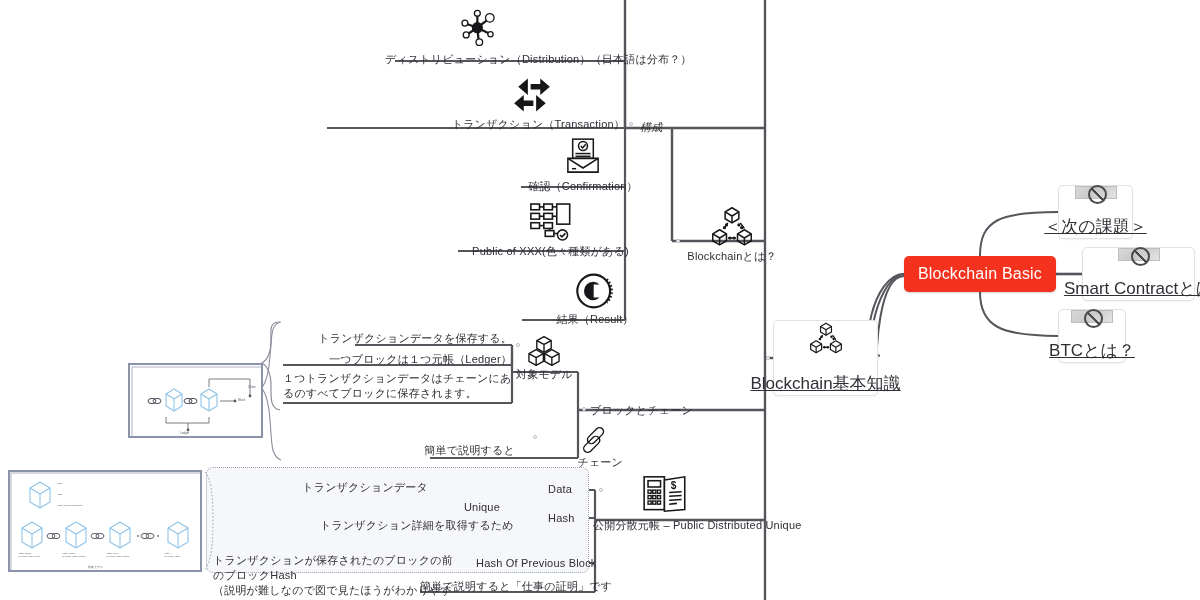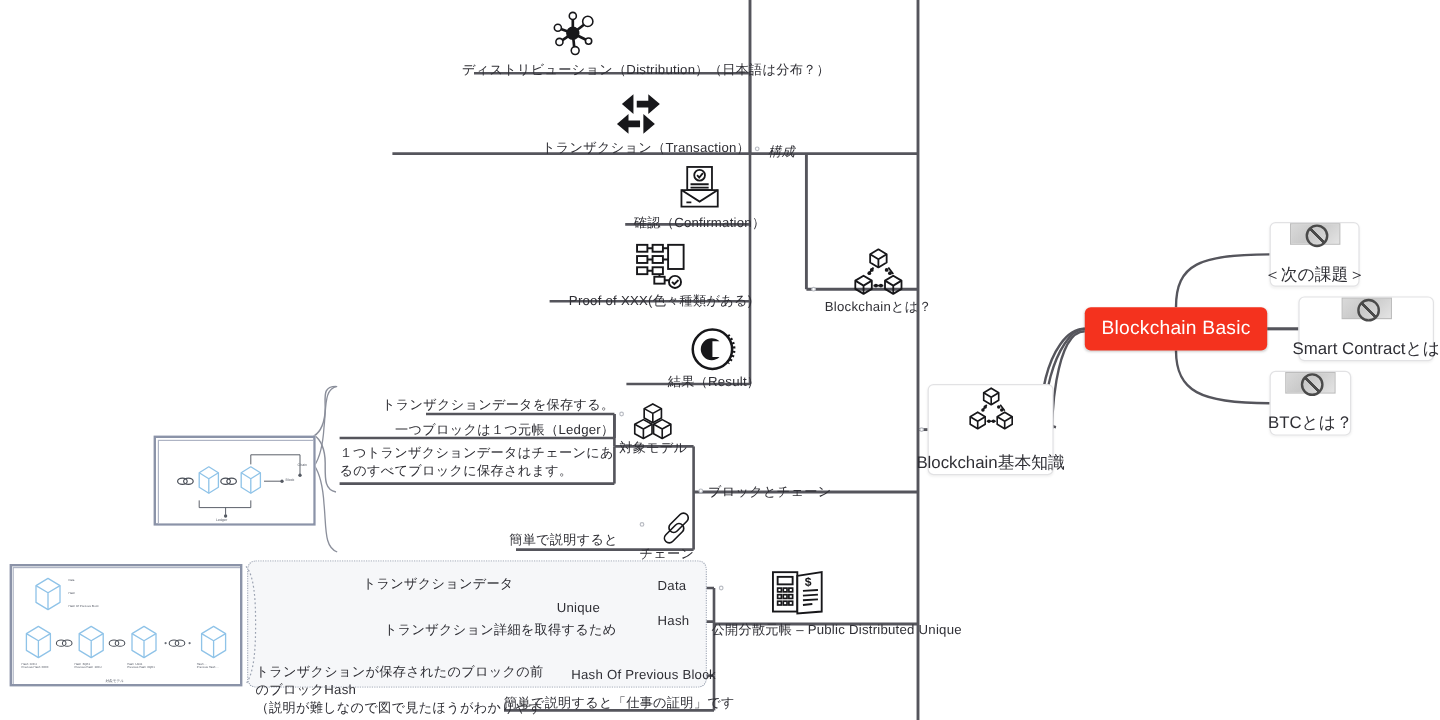--- a/index.html
+++ b/index.html
@@ -41,21 +41,21 @@
   .box{
     position:absolute;
     background:#ffffff;
     border:1px solid #e2e2e4;
     border-radius:5px;
     box-shadow:0 1px 2px rgba(0,0,0,.05);
     display:flex;flex-direction:column;
     align-items:center;justify-content:center;
     box-sizing:border-box;
   }
-  .box .cap{font-size:14px;color:#2f2f35;white-space:nowrap;margin-top:16px;}
+  .box .cap{font-size:17px;color:#2f2f35;white-space:nowrap;margin-top:16px;text-decoration:underline;}
 
   
   .brokenimg{
     width:40px;height:26px;
     background:
       linear-gradient(135deg,#d9d9d9 0%,#c9c9c9 45%,#e4e4e4 100%);
     border:1px solid #bdbdbd;
     position:relative;
   }
   .brokenimg::after{
@@ -318,21 +318,21 @@
         <line x1="16" y1="22" x2="22" y2="22"></line>
         <line x1="16" y1="35" x2="22" y2="35"></line>
         <line x1="34" y1="9" x2="40" y2="9"></line>
         <line x1="34" y1="22" x2="40" y2="22"></line>
         <line x1="30" y1="39" x2="30" y2="42"></line>
         <circle cx="48" cy="48" r="7"></circle>
         <path d="M44.6 48 l2.6 2.7 L52 45.8"></path>
         <line x1="36" y1="46" x2="41" y2="46"></line>
       </g>
     </svg>
-    <span>Proof of XXX(色々種類がある)</span>
+    <span>Public of XXX(色々種類がある)</span>
   </div>
 
   <div class="lbl c" style="left:534px;top:270px;width:122px;">
     <svg width="42" height="42" viewBox="0 0 64 64" style="display:block;margin:0 auto;">
       <circle cx="30" cy="32" r="25" fill="none" stroke="#17171a" stroke-width="3.2"></circle>
       <path d="M50 14 a25 25 0 0 1 0 36" fill="none" stroke="#17171a" stroke-width="3.2" stroke-dasharray="2.5 3"></path>
       <path d="M39 22 a14 14 0 1 0 0 20 l-9 0 0 -20 z" fill="#17171a"></path>
     </svg>
     <span>結果（Result）</span>
   </div>
@@ -344,21 +344,21 @@
         <path d="M15 8 L26 14 L37 8 M26 14 L26 26"></path>
         <path d="M14 22 L25 28 L25 40 L14 46 L3 40 L3 28 Z"></path>
         <path d="M3 28 L14 34 L25 28 M14 34 L14 46"></path>
         <path d="M38 22 L49 28 L49 40 L38 46 L27 40 L27 28 Z"></path>
         <path d="M27 28 L38 34 L49 28 M38 34 L38 46"></path>
       </g>
     </svg>
     <span>対象モデル</span>
   </div>
 
-  <div class="lbl c" style="left:533px;top:425px;width:60px;text-align:left;">
+  <div class="lbl c" style="left:563px;top:425px;width:60px;text-align:right;">
     <svg width="30" height="30" viewBox="0 0 48 48" style="display:block;margin:0 auto;">
       <g fill="none" stroke="#17171a" stroke-width="2.2" stroke-linecap="round">
         <path d="M30 6 a6 6 0 0 1 9 9 L26 28 a6 6 0 0 1 -9 -9 Z"></path>
         <path d="M24 20 a6 6 0 0 1 9 9 L20 42 a6 6 0 0 1 -9 -9 Z"></path>
       </g>
     </svg>
     <span>チェーン</span>
   </div>
 
   <div class="lbl r" style="left:300px;top:331px;width:212px;">

